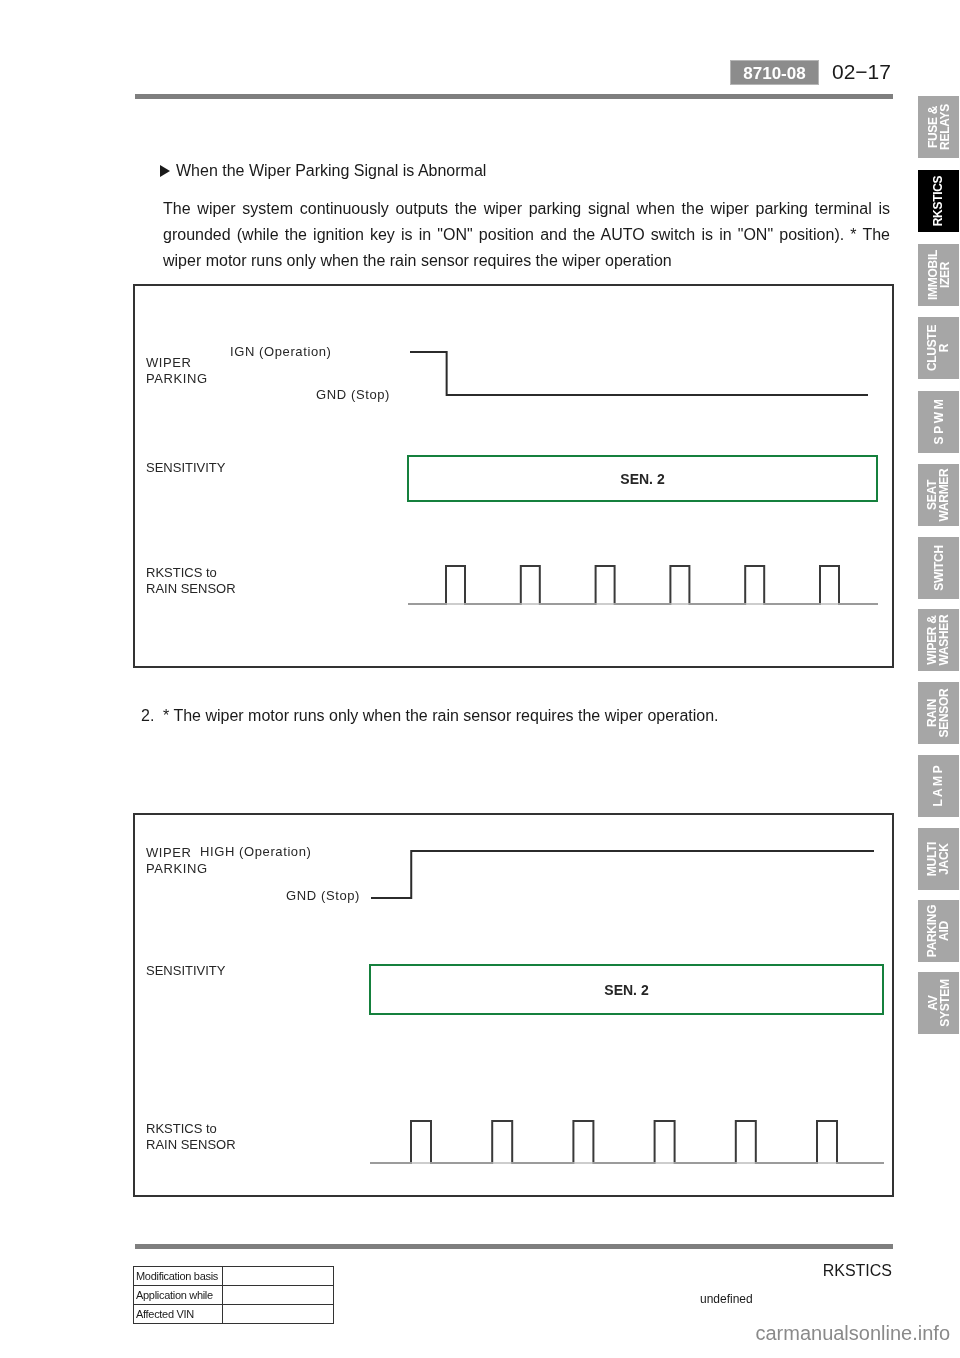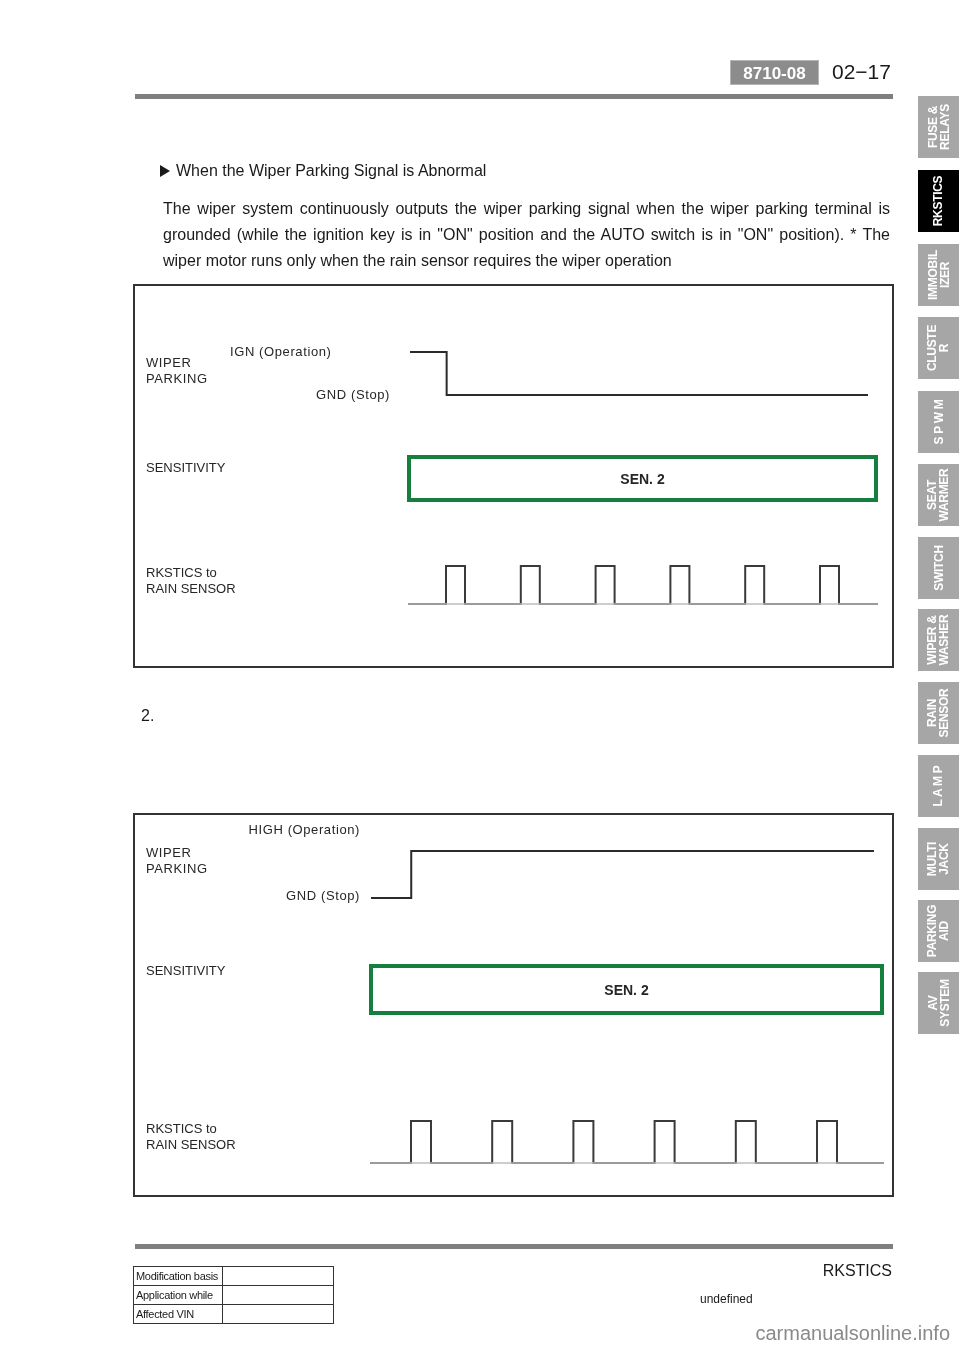--- a/index.html
+++ b/index.html
@@ -33,21 +33,21 @@
   .para1 { left: 163px; top: 196px; width: 727px; height: 92px; overflow: hidden; }
   .para2 { left: 163px; top: 703px; width: 727px; }
   .para2 .last { text-align: left; }
 
   
   .frame { border: 2px solid #333333; box-sizing: border-box; background: #ffffff; }
   .frame1 { left: 133px; top: 284px; width: 761px; height: 384px; }
   .frame2 { left: 133px; top: 813px; width: 761px; height: 384px; }
   .lbl { font-size: 13px; line-height: 16px; color: #262626; }
   .lbl-spaced { letter-spacing: 0.6px; }
-  .sen-box { border: 4px solid #15803d; box-sizing: border-box; display: flex; align-items: center;
+  .sen-box { border: 2px solid #15803d; box-sizing: border-box; display: flex; align-items: center;
              justify-content: center; font-size: 14px; font-weight: bold; color: #262626; }
 
   
   .vin-table { left: 133px; top: 1266px; border-collapse: collapse; }
   .vin-table td { border: 1px solid #333; height: 19px; font-size: 11px; padding: 0 2px;
                   box-sizing: border-box; color: #1a1a1a; }
   .vin-table td.k { width: 89px; white-space: nowrap; letter-spacing: -0.3px; }
   .vin-table td.v { width: 111px; }
   .footer-title { left: 700px; top: 1262px; width: 192px; text-align: right; font-size: 16px; }
   .footer-sub { left: 700px; top: 1292px; width: 192px; text-align: left; font-size: 12px; }
@@ -132,28 +132,29 @@
 <div class="abs sen-box" style="left:407px; top:455px; width:471px; height:47px;">
   <span>SEN. 2</span>
 </div>
 <div class="abs lbl" style="left:146px; top:565px;">
   <div>RKSTICS to</div>
   <div>RAIN SENSOR</div>
 </div>
 
 <div class="abs para para2">
   <span class="num">2.</span>
+  <div class="last">* The wiper motor runs only when the rain sensor requires the wiper operation.</div>
 </div>
 
 <div class="abs frame frame2"></div>
 <div class="abs lbl lbl-spaced" style="left:146px; top:845px;">
   <div>WIPER</div>
   <div>PARKING</div>
 </div>
-<div class="abs lbl lbl-spaced" style="left:200px; top:822px; width:160px; text-align:right;">HIGH (Operation)</div>
+<div class="abs lbl lbl-spaced" style="left:200px; top:844px; width:160px; text-align:left;">HIGH (Operation)</div>
 <div class="abs lbl lbl-spaced" style="left:200px; top:888px; width:160px; text-align:right;">GND (Stop)</div>
 <div class="abs lbl" style="left:146px; top:963px;">SENSITIVITY</div>
 <div class="abs sen-box" style="left:369px; top:964px; width:515px; height:51px;">
   <span>SEN. 2</span>
 </div>
 <div class="abs lbl" style="left:146px; top:1121px;">
   <div>RKSTICS to</div>
   <div>RAIN SENSOR</div>
 </div>
 

